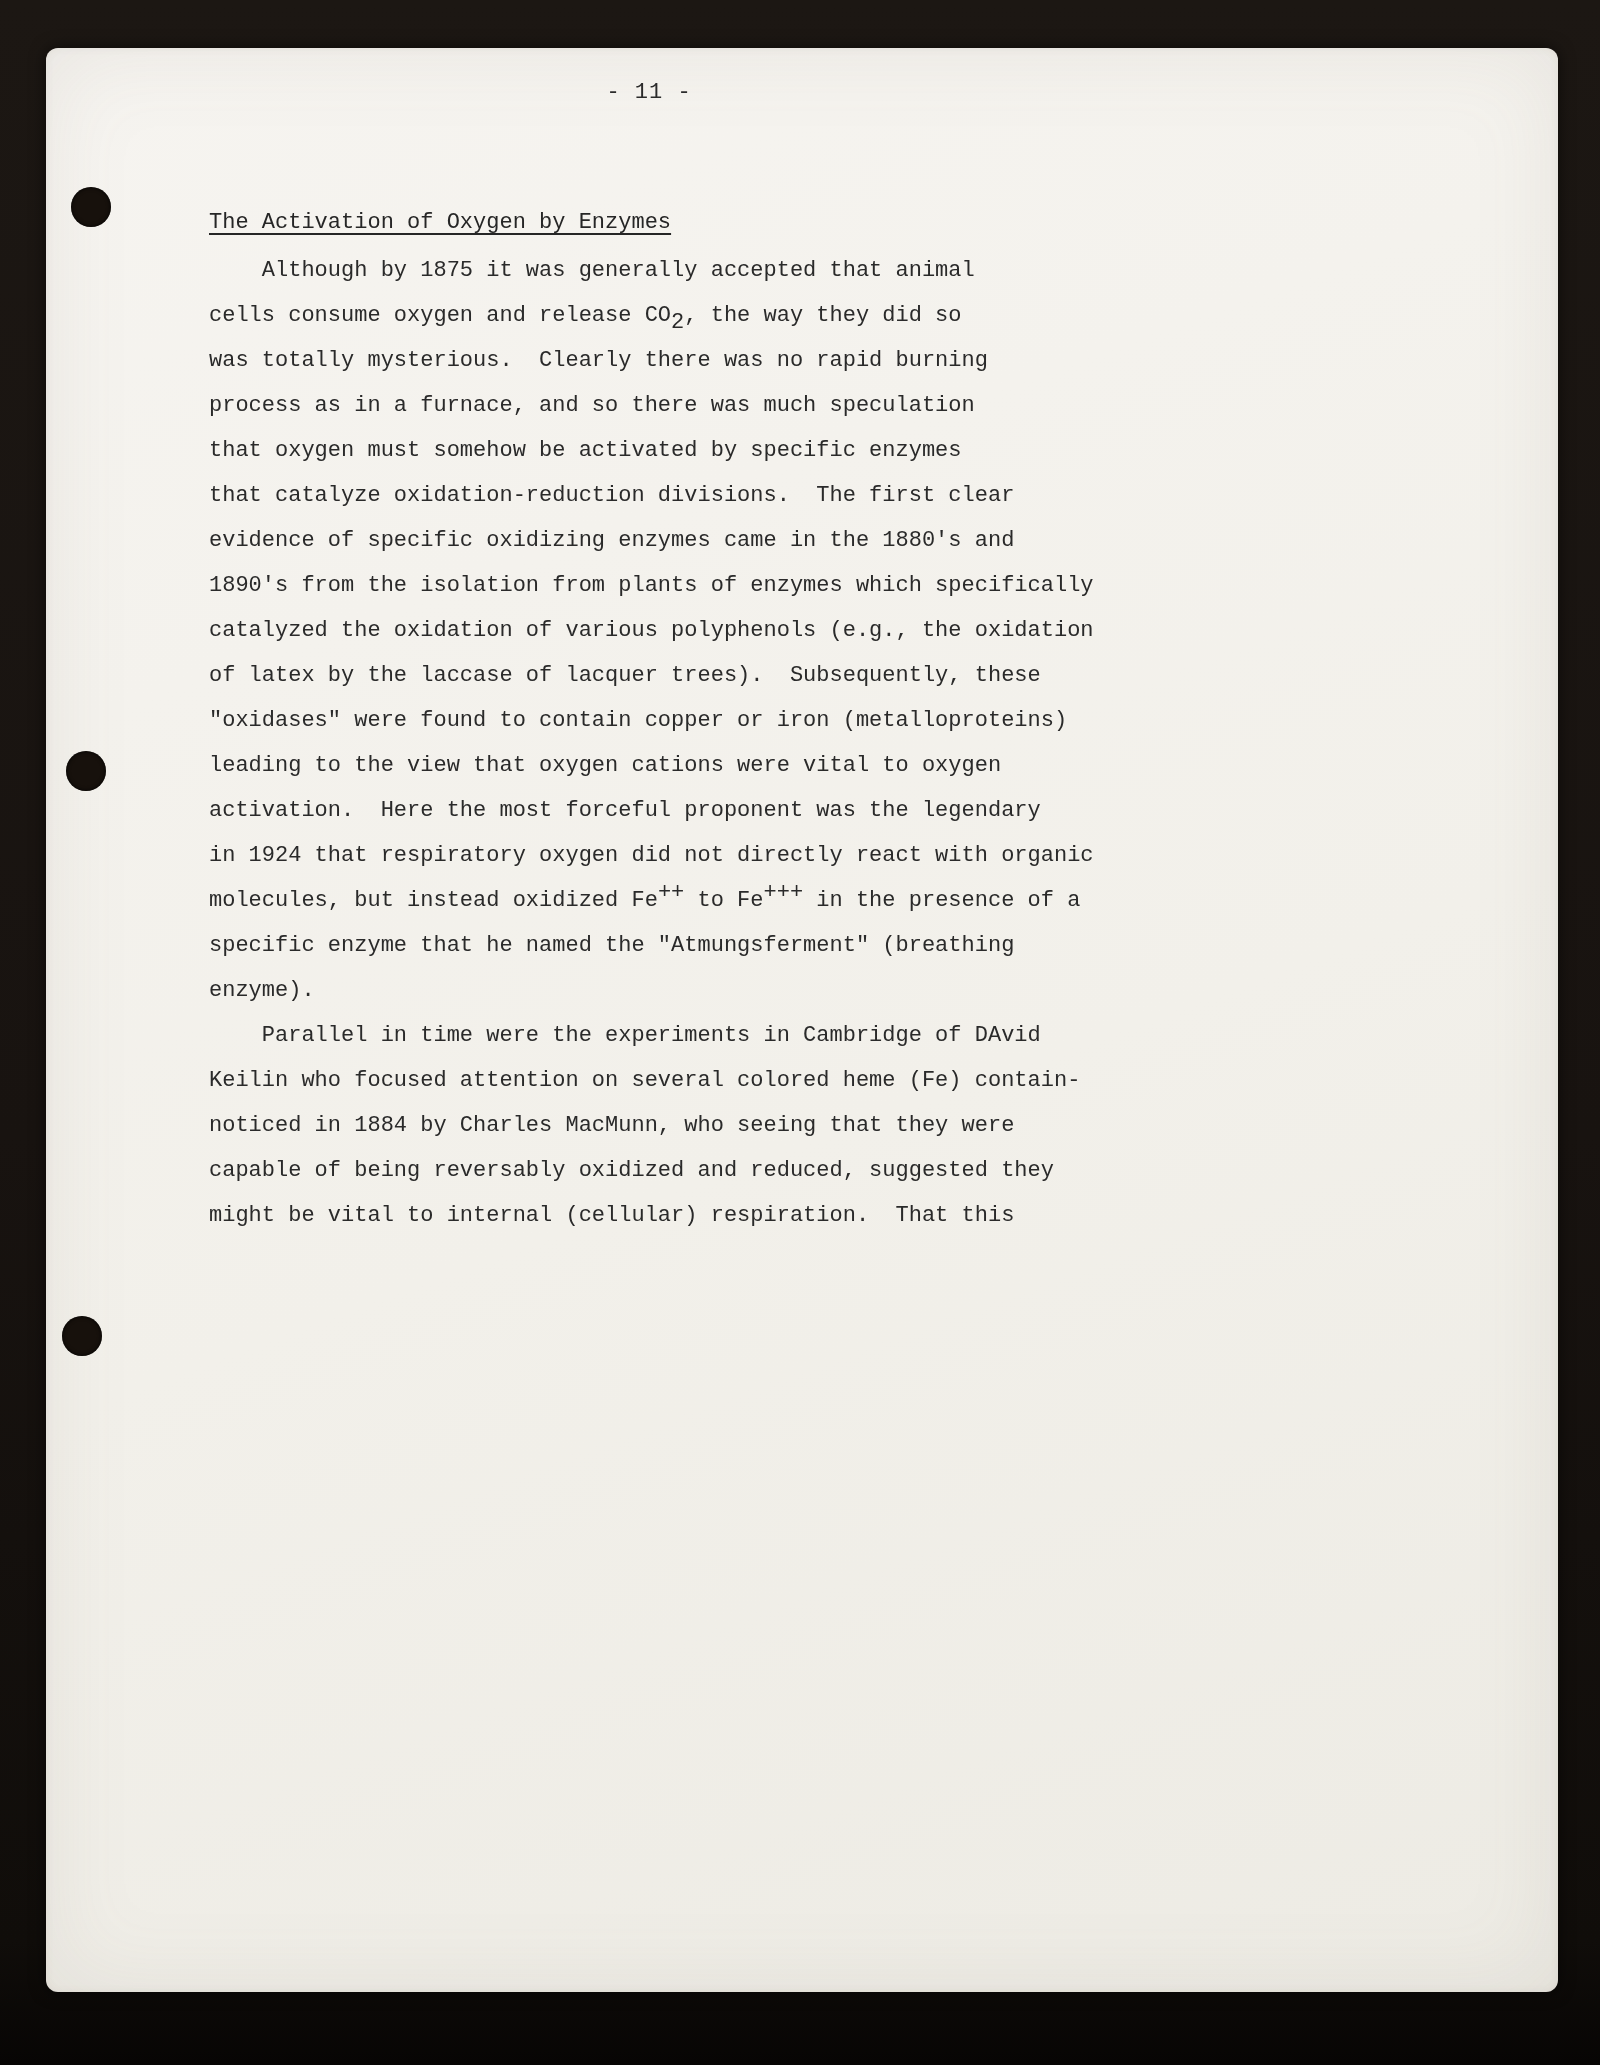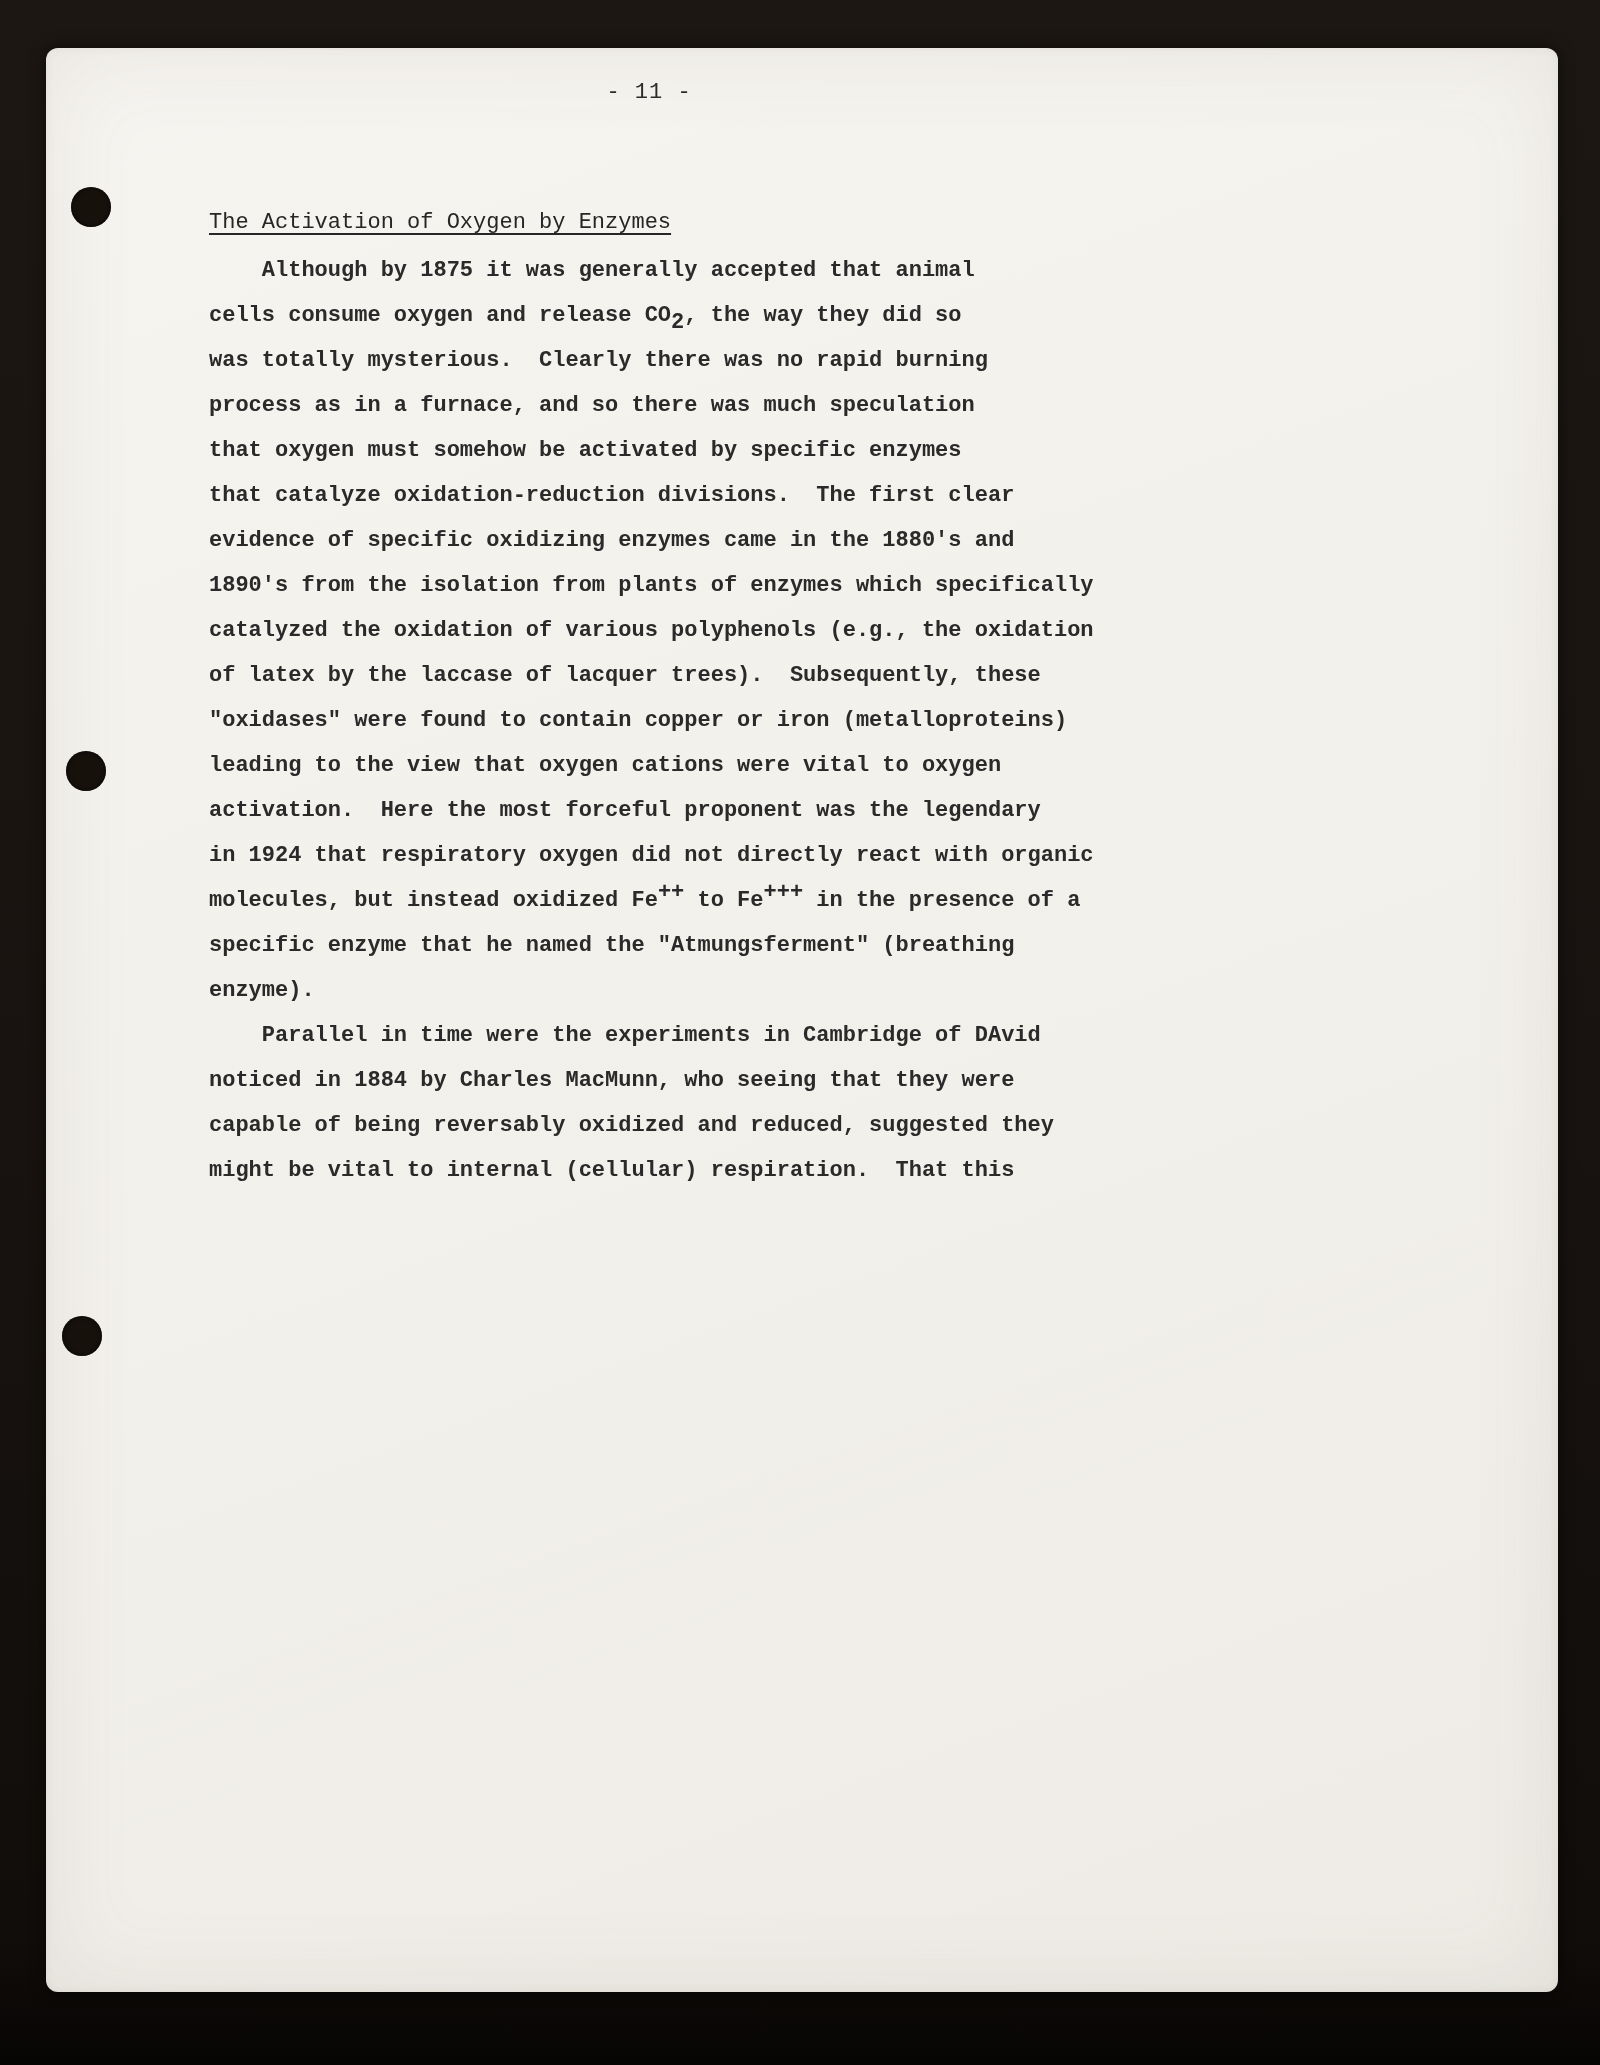--- a/index.html
+++ b/index.html
@@ -59,21 +59,20 @@
     white-space: pre;
     text-decoration: underline;
     text-underline-offset: 5px;
   }
   .doc-body {
     position: absolute;
     left: 163px;
     top: 200px;
     font-size: 22px;
     color: #2a2a2a;
-    font-weight: bold;
   }
   .line {
     white-space: pre;
     line-height: 45px;
     height: 45px;
   }
   .sub {
     position: relative;
     top: 0.30em;
   }
@@ -106,17 +105,18 @@
       <div class="line"><span>catalyzed the oxidation of various polyphenols (e.g., the oxidation</span></div>
       <div class="line"><span>of latex by the laccase of lacquer trees).  Subsequently, these</span></div>
       <div class="line"><span>"oxidases" were found to contain copper or iron (metalloproteins)</span></div>
       <div class="line"><span>leading to the view that oxygen cations were vital to oxygen</span></div>
       <div class="line"><span>activation.  Here the most forceful proponent was the legendary</span></div>
       <div class="line"><span>in 1924 that respiratory oxygen did not directly react with organic</span></div>
       <div class="line"><span>molecules, but instead oxidized Fe</span><span class="sup">++</span><span> to Fe</span><span class="sup">+++</span><span> in the presence of a</span></div>
       <div class="line"><span>specific enzyme that he named the "Atmungsferment" (breathing</span></div>
       <div class="line"><span>enzyme).</span></div>
       <div class="line"><span>    Parallel in time were the experiments in Cambridge of DAvid</span></div>
+      <div class="line"><span>Keilin who focused attention on several colored heme (Fe) contain-</span></div>
       <div class="line"><span>noticed in 1884 by Charles MacMunn, who seeing that they were</span></div>
       <div class="line"><span>capable of being reversably oxidized and reduced, suggested they</span></div>
       <div class="line"><span>might be vital to internal (cellular) respiration.  That this</span></div>
     </div>
 </div>
 
 </body></html>

